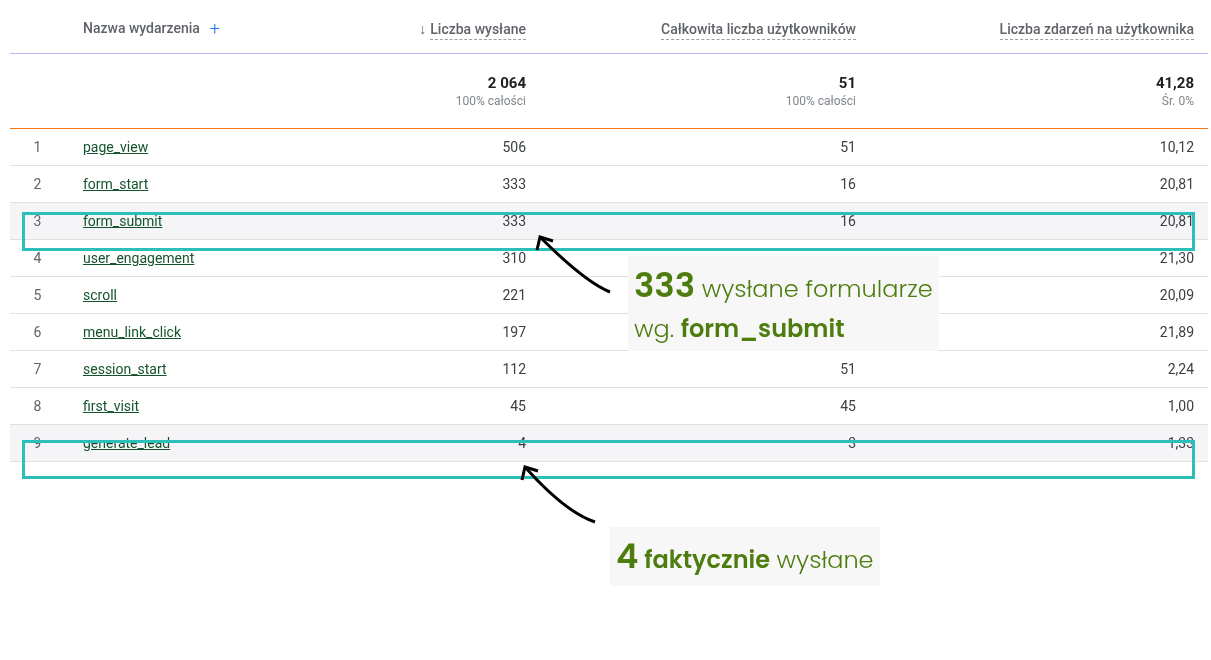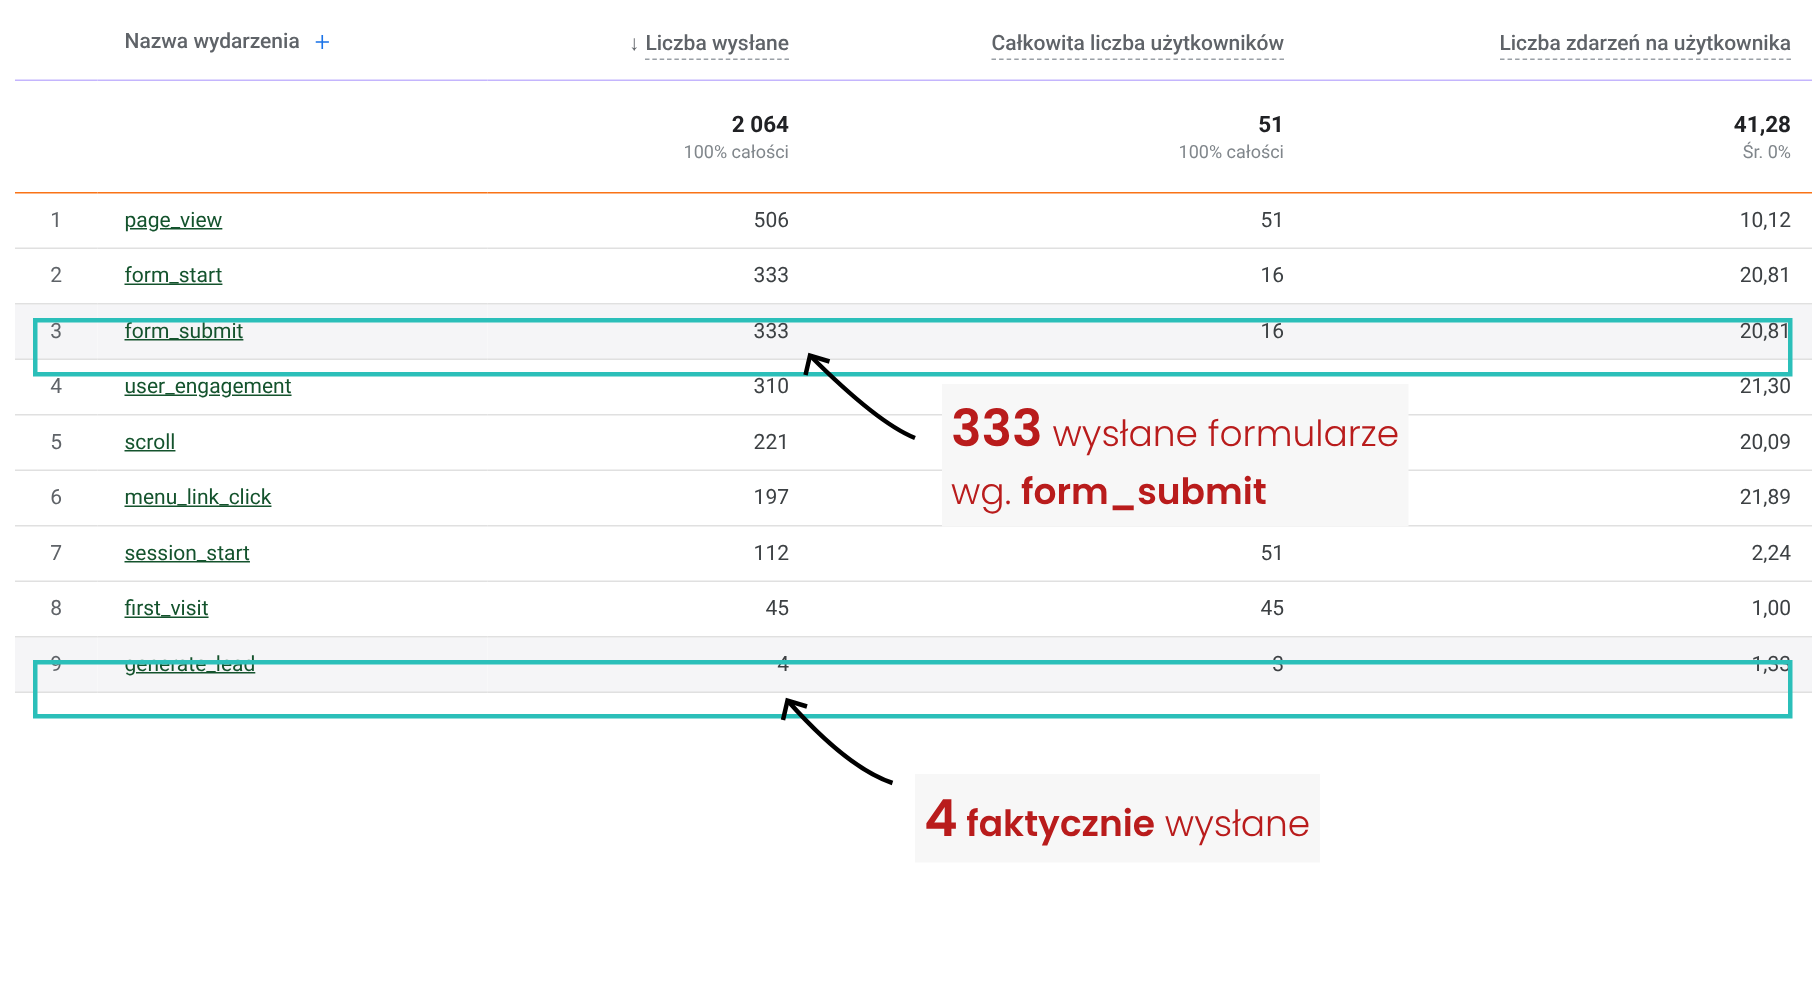--- a/index.html
+++ b/index.html
@@ -32,25 +32,25 @@
     tr.data td.ename { text-align: left; padding-left: 18px; }
     tr.data td.ename a { color: #14532d; text-decoration: underline; cursor: pointer; }
     tr.data:nth-child(odd) td {} 
     
     tr.shade td { background: #f5f5f7; }
     
     .hl { position: absolute; border: 3px solid #2bbfb9; pointer-events: none; }
     .hl1 { left: 22px; top: 212px; width: 1173px; height: 39px; }
     .hl2 { left: 22px; top: 440px; width: 1173px; height: 39px; }
     
-    .anno { position: absolute; background: #f7f7f7; font-family: "Poppins","Google Sans",Arial,sans-serif; color: #b91c1c; font-size: 24px; line-height: 1.5; padding: 4px 6px; font-weight: 300; }
+    .anno { position: absolute; background: #f7f7f7; font-family: "Poppins","Google Sans",Arial,sans-serif; color: #4d7c0f; font-size: 24px; line-height: 1.5; padding: 4px 6px; font-weight: 300; }
     .anno .bigno { font-size: 34px; font-weight: 600; }
     .anno .bold { font-weight: 600; }
     .anno1 { left: 628px; top: 256px; }
-    .anno2 { left: 610px; top: 516px; }
+    .anno2 { left: 610px; top: 527px; }
     
     .arrow { position: absolute; stroke: #000; fill: none; pointer-events: none; }
   </style>
 </head>
 <body>
 
 <div class="table-container">
  <table>
   <colgroup>
         <col class="num">

